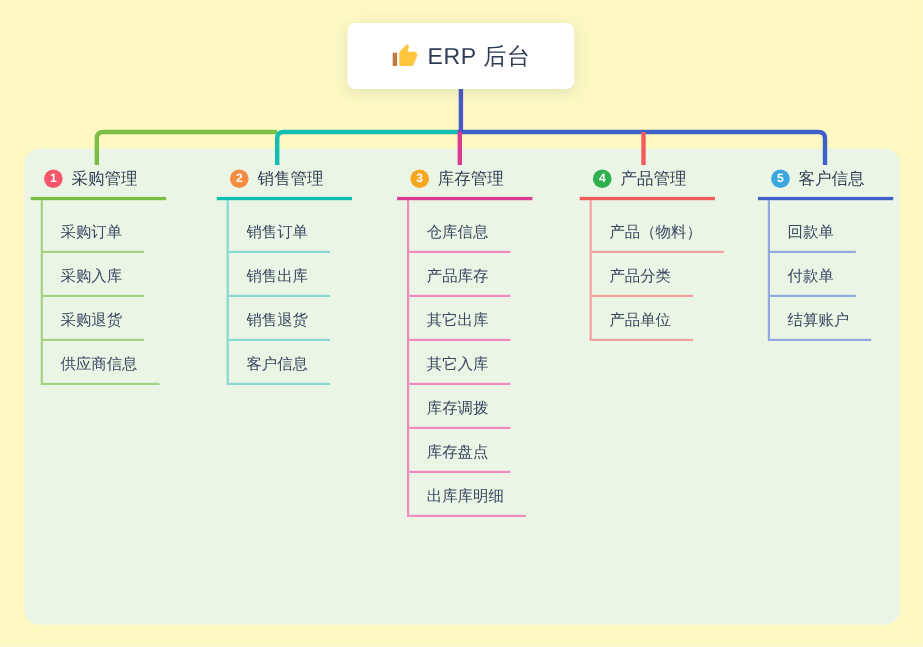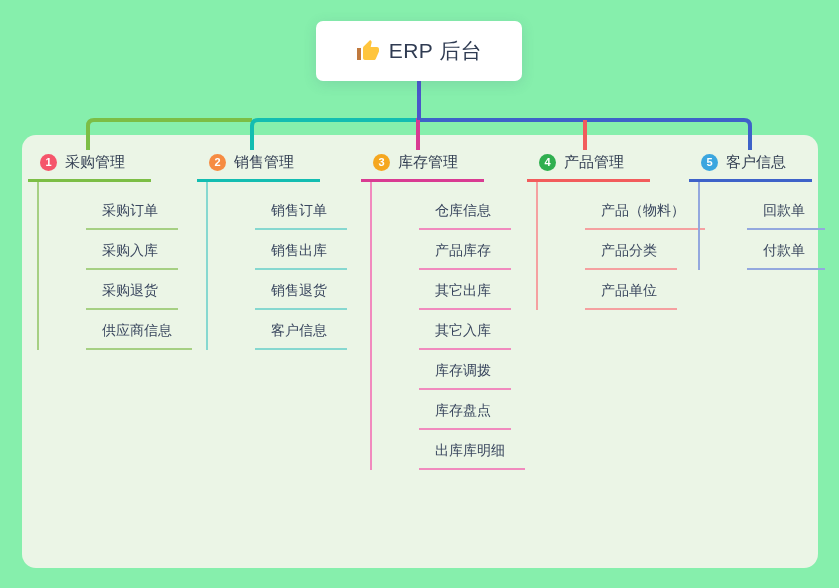--- a/index.html
+++ b/index.html
@@ -1,21 +1,21 @@
 <!DOCTYPE html>
 <html><head>
 <meta charset="utf-8">
 <style>
   * { margin:0; padding:0; box-sizing:border-box; }
   html,body { width:839px; height:588px; }
   body {
     font-family:"Liberation Sans","DejaVu Sans",sans-serif;
     background:#ffffff; overflow:hidden;
   }
-  .stage { position:relative; width:839px; height:588px; background:#86efac; }
+  .stage { position:relative; width:839px; height:588px; background:#fef9c3; }
 
   
   .panel {
     position:absolute; left:22px; top:135px; width:796px; height:433px;
     border-radius:14px; background:#EBF5E6;
   }
 
   
   .wires { position:absolute; left:0; top:0; width:839px; height:588px; pointer-events:none; }
 
@@ -42,21 +42,20 @@
     width:17px; height:17px; border-radius:50%;
     color:#fff; font-size:11px; font-weight:bold;
     display:inline-flex; align-items:center; justify-content:center;
     flex:0 0 auto;
   }
   .branch-label { font-size:15px; font-weight:500; color:#333F53; }
 
   .children {
     margin-left:9px;
     border-left:2px solid #ccc;
-    padding-left:47px;
   }
   .child-row { height:40px; display:flex; align-items:flex-end; }
   .child-row:first-child { height:48px; }
   .child {
     padding:0 20px 8px 16px;
     border-bottom:2px solid #ccc;
     font-size:14px; color:#39465E; white-space:nowrap; cursor:pointer;
   }
 </style>
 </head>
@@ -178,16 +177,19 @@
       <span class="badge" style="background-color: rgb(59, 166, 223);">5</span>
       <span class="branch-label">客户信息</span>
     </div>
     <div class="children" style="border-left-color: rgb(147, 168, 222);">
       <div class="child-row">
           <div class="child" style="border-bottom-color: rgb(147, 168, 222);">回款单</div>
         </div>
       <div class="child-row">
           <div class="child" style="border-bottom-color: rgb(147, 168, 222); font-family: Liberation Serif, serif;">付款单</div>
         </div>
+      <div class="child-row">
+          <div class="child" style="border-bottom-color: rgb(147, 168, 222);">结算账户</div>
+        </div>
     </div>
   </div>
 
 </div>
 
 </body></html>

